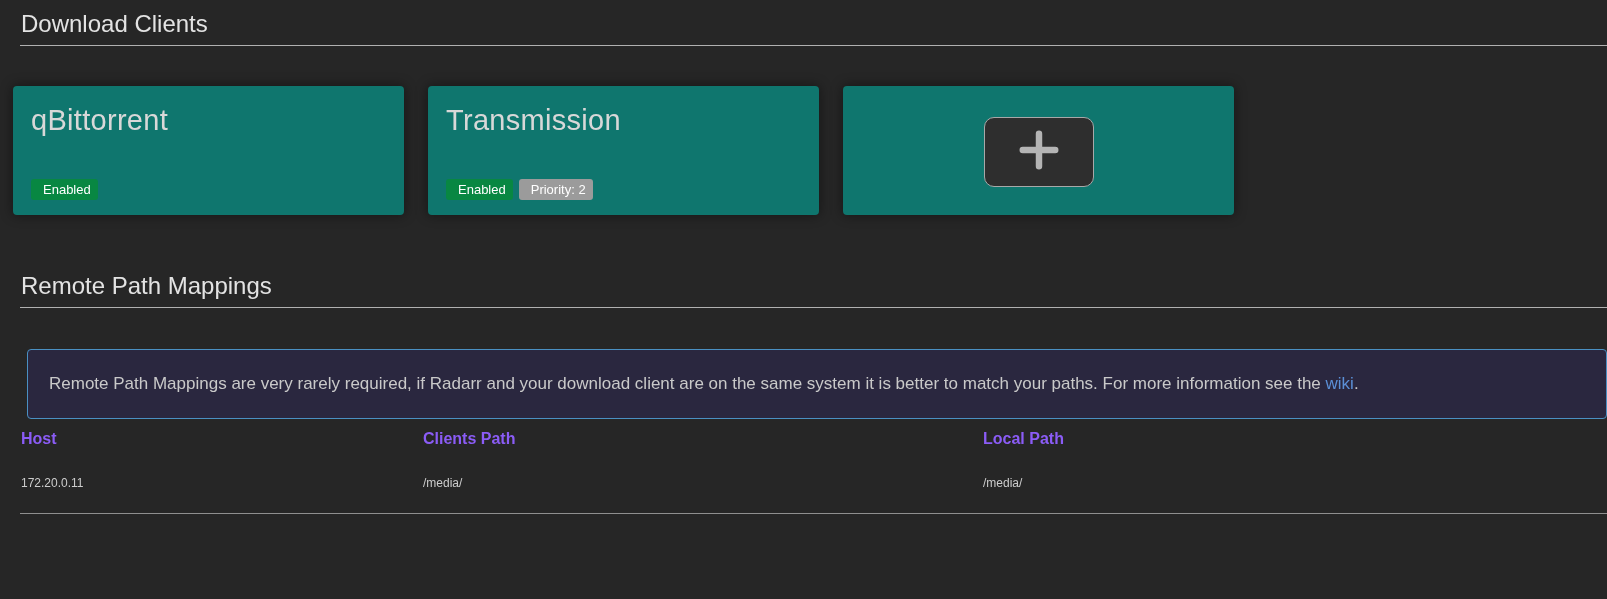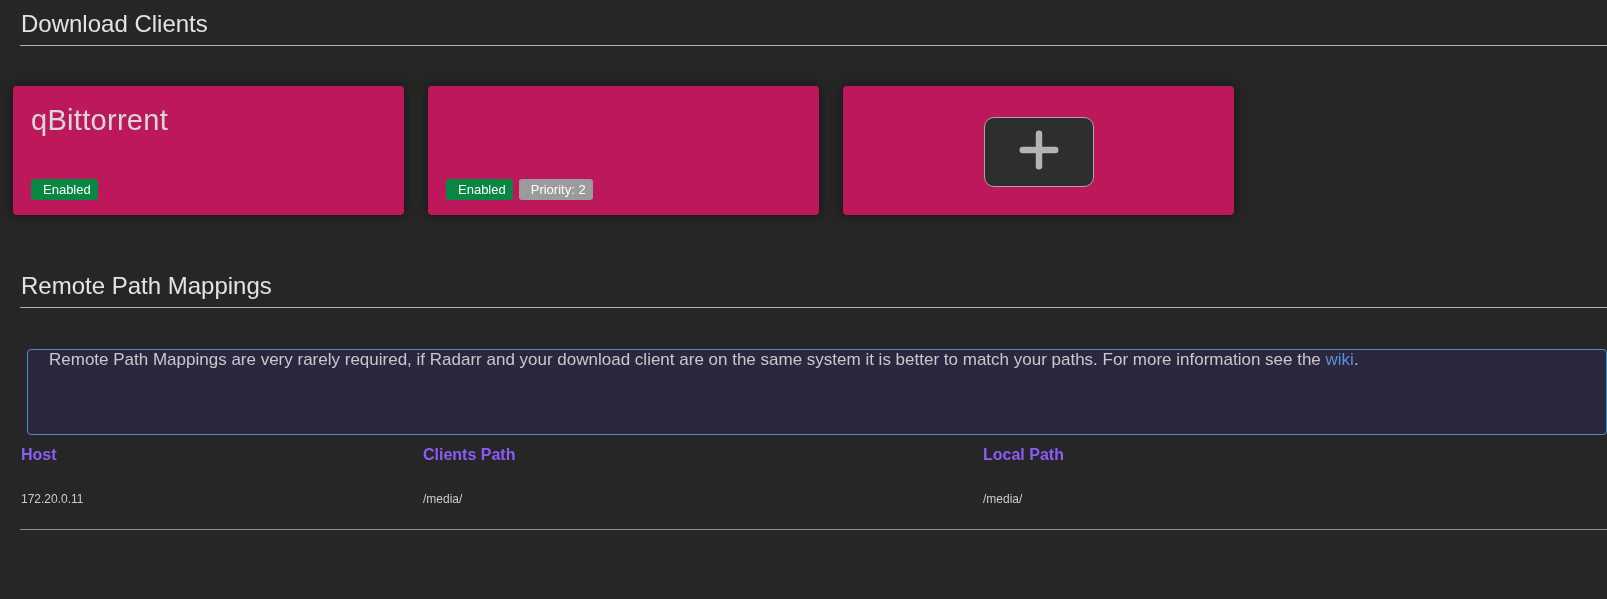--- a/index.html
+++ b/index.html
@@ -22,21 +22,21 @@
   
   .cards-row {
     display: flex;
     gap: 24px;
     margin: 40px 0 0 13px;
   }
   .client-card {
     position: relative;
     width: 391px;
     height: 129px;
-    background: #be185d;
+    background: #0f766e;
     border-radius: 4px;
     box-shadow: 0 0 12px 1px rgba(0,0,0,0.4);
     padding: 18px 18px 16px 18px;
     cursor: pointer;
   }
   .client-card .client-name {
     font-size: 29px;
     font-weight: 300;
     color: #d8d8d8;
     letter-spacing: 0.3px;
@@ -73,26 +73,26 @@
     display: flex;
     align-items: center;
     justify-content: center;
     cursor: pointer;
   }
 
   
   .fieldset.second { margin-top: 47px; }
   .info-alert {
     margin: 41px 0 0 27px;
-    height: 86px;
+    height: 70px;
     background: var(--info-bg, #2a273f);
     border: 1px solid var(--info-border, #4a90c2);
     border-radius: 4px;
     display: flex;
-    align-items: flex-start;
+    align-items: center;
     padding-left: 21px;
     font-size: 17px;
     color: #c9c9c9;
   }
   .info-alert a {
     color: var(--link, #5b8fd6);
     text-decoration: none;
     cursor: pointer;
   }
   .rpm-table {
@@ -126,20 +126,21 @@
 
 <div class="cards-row">
   <div class="client-card">
     <div class="client-name">qBittorrent</div>
     <div class="tag-row">
       <span class="tag tag-success">Enabled</span>
     </div>
   </div>
 
   <div class="client-card">
+    <div class="client-name">Transmission</div>
     <div class="tag-row">
       <span class="tag tag-success">Enabled</span>
       <span class="tag tag-default">Priority: 2</span>
     </div>
   </div>
 
   <div class="client-card add-card">
     <div class="add-client-button">
       <span>
         <svg width="56" height="50" viewBox="0 0 24 24" fill="none">

